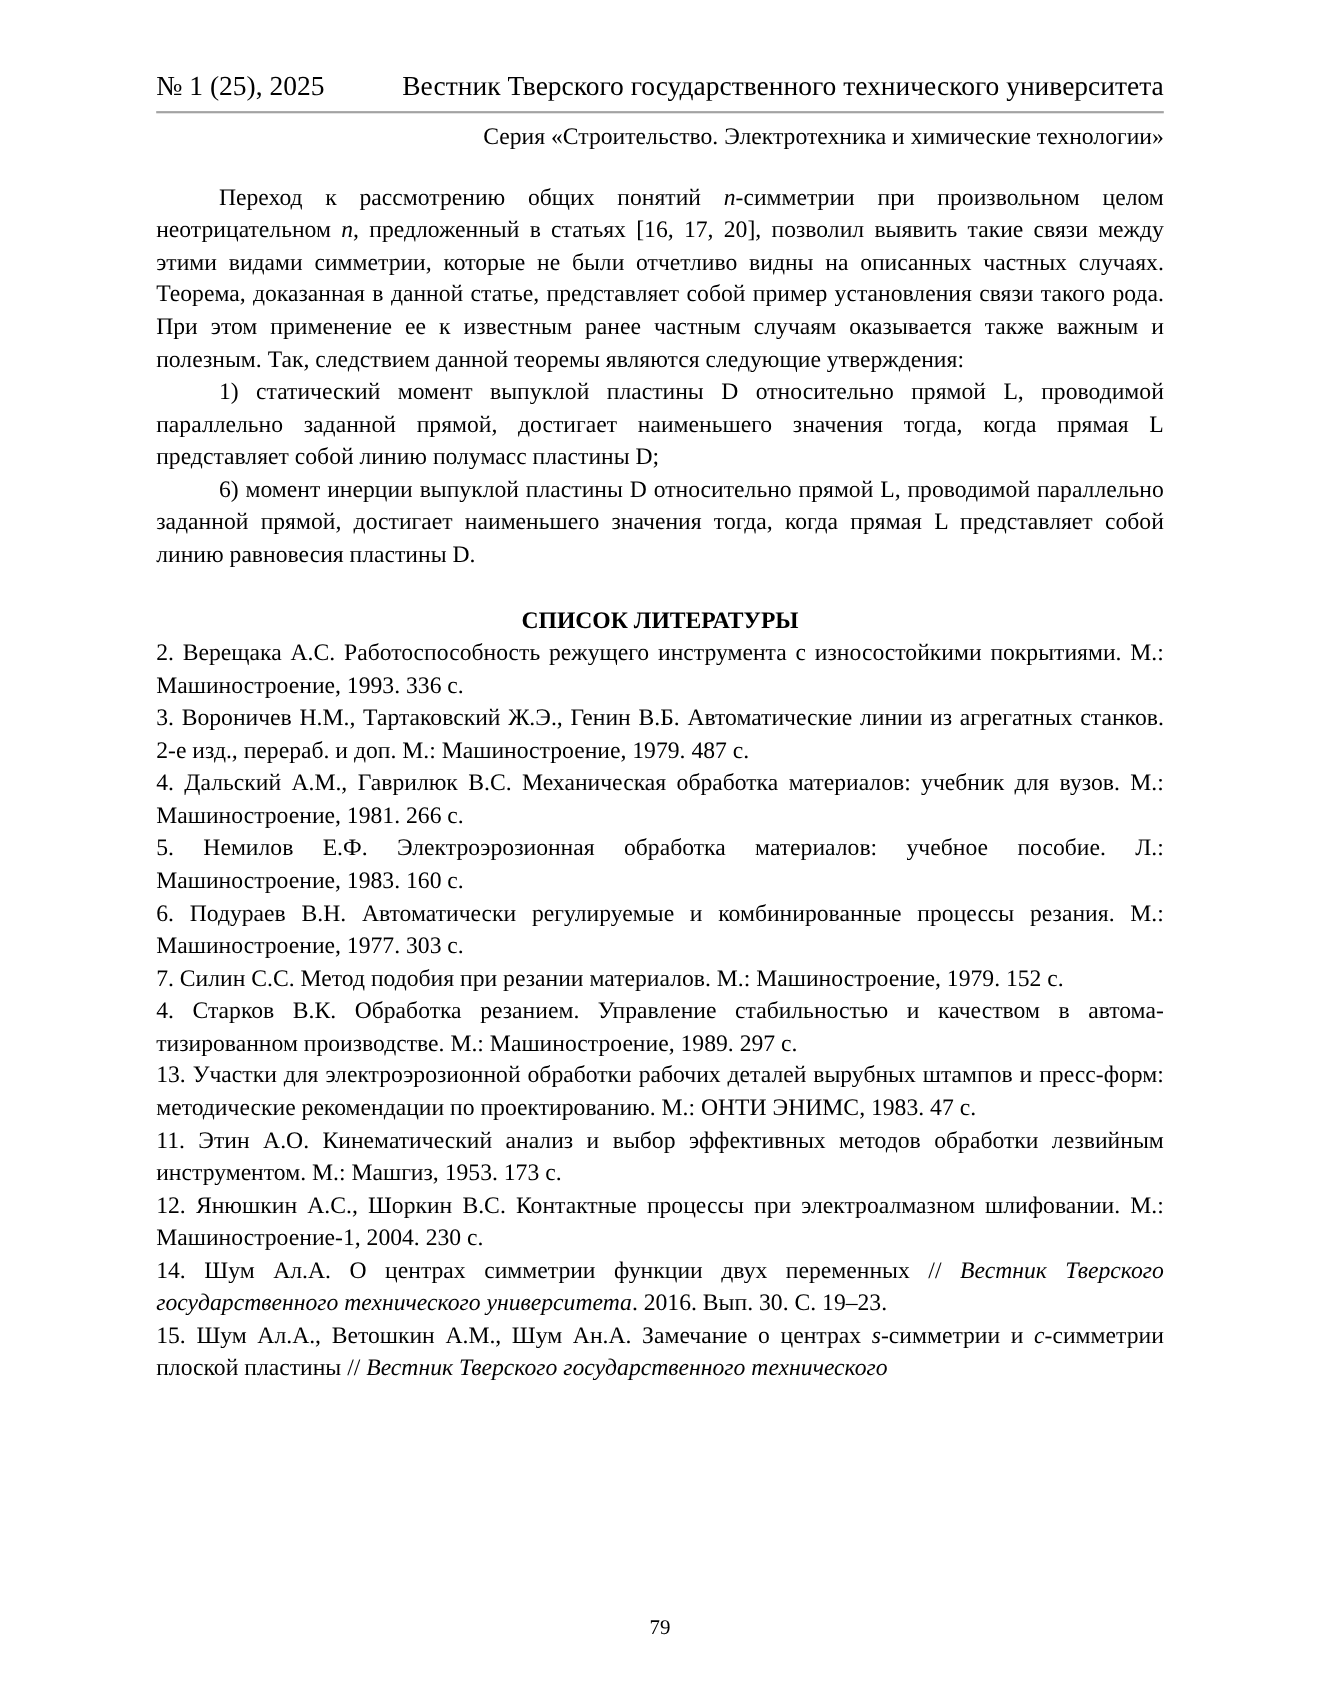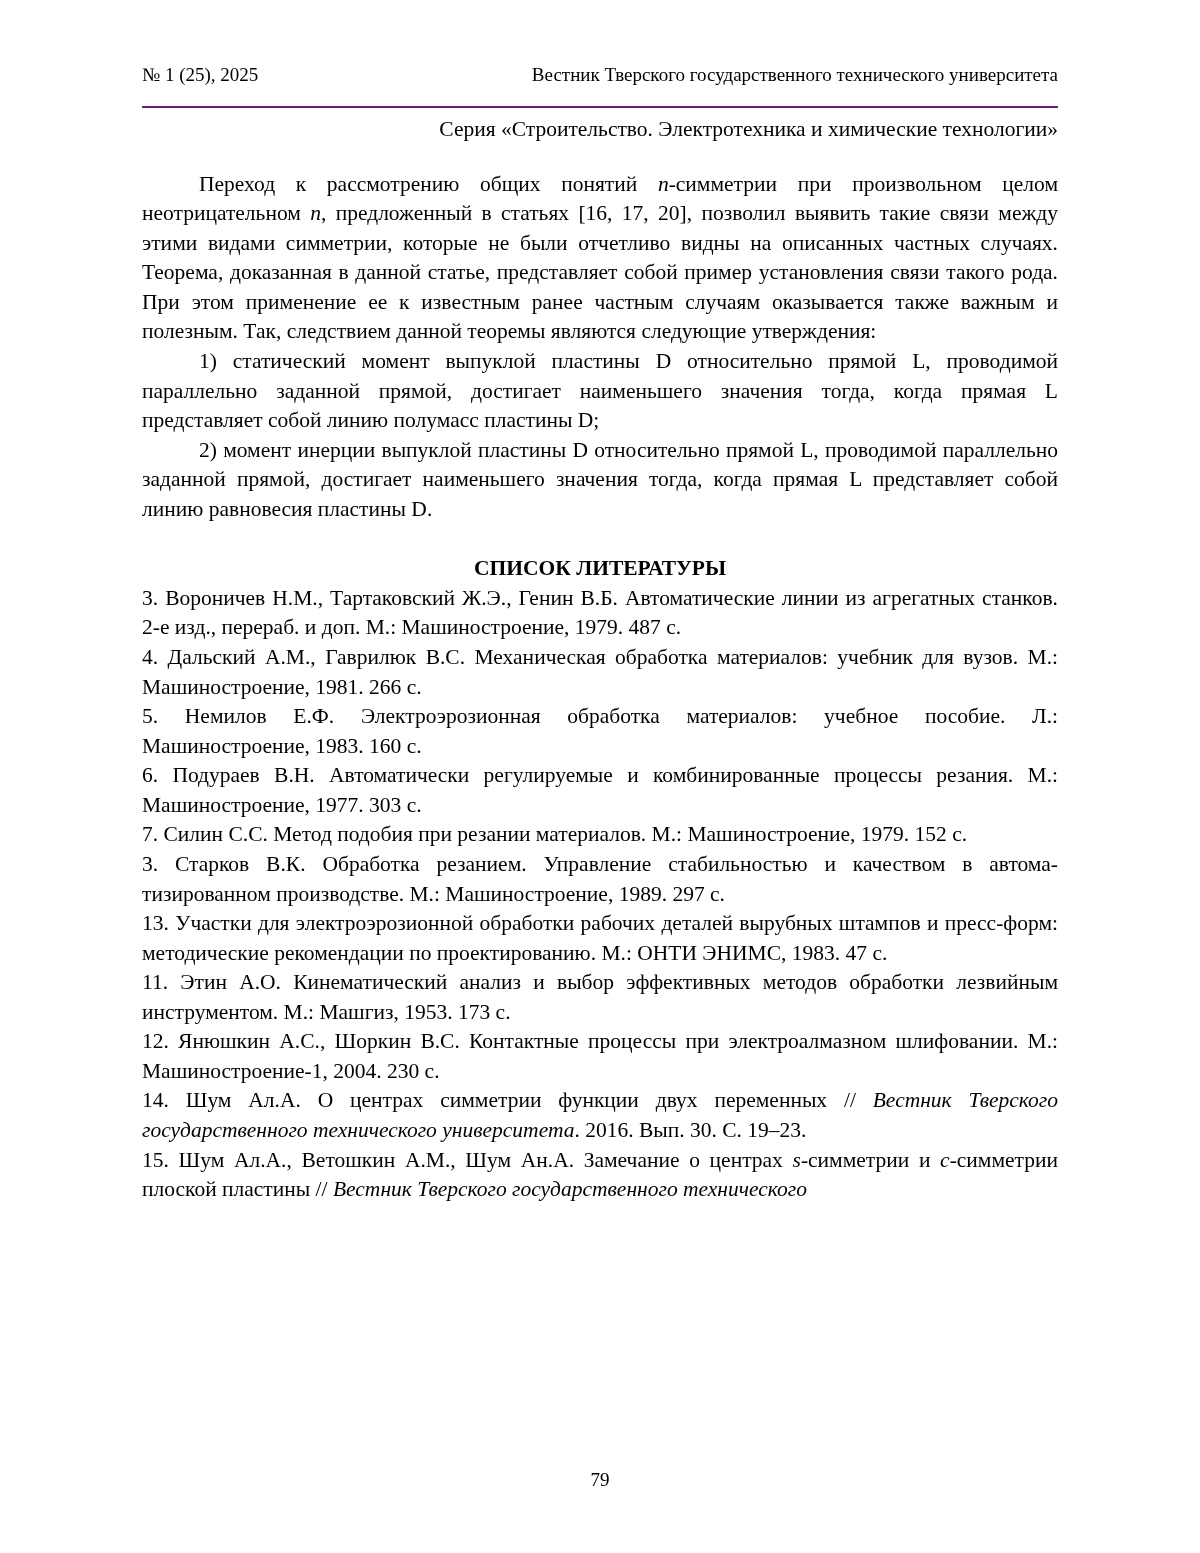--- a/index.html
+++ b/index.html
@@ -12,24 +12,24 @@
     font-family: "Liberation Serif", "DejaVu Serif", serif;
     position: relative;
     overflow: hidden;
   }
   .page { padding: 64px 142px 0 142px; }
 
   .header-row {
     display: flex;
     justify-content: space-between;
     align-items: baseline;
-    font-size: 19px;
+    font-size: 25px;
     line-height: 1.2;
-    padding-bottom: 19px;
-    border-bottom: 2px solid #701a75;
+    padding-bottom: 7px;
+    border-bottom: 2px solid #a3a3a3;
   }
   .issue { white-space: nowrap; }
   .journal { white-space: nowrap; }
   .series {
     text-align: right;
     font-size: 21.5px;
     line-height: 1.2;
     margin-top: 9px;
   }
 
@@ -72,30 +72,31 @@
     <div class="header-row">
       <span class="issue">№ 1 (25), 2025</span>
       <span class="journal">Вестник Тверского государственного технического университета</span>
     </div>
     <div class="series">Серия «Строительство. Электротехника и химические технологии»</div>
   </header>
 
   <main>
     <p class="indent"><span>Переход к рассмотрению общих понятий </span><span class="it">n</span><span>-симметрии при произвольном целом неотрицательном </span><span class="it">n</span><span>, предложенный в статьях [16, 17, 20], позволил выявить такие связи между этими видами симметрии, которые не были отчетливо видны на описанных частных случаях. Теорема, доказанная в данной статье, представляет собой пример установления связи такого рода. При этом применение ее к известным ранее частным случаям оказывается также важным и полезным. Так, следствием данной теоремы являются следующие утверждения:</span></p>
     <p class="indent">1) статический момент выпуклой пластины D относительно прямой L, проводимой параллельно заданной прямой, достигает наименьшего значения тогда, когда прямая L представляет собой линию полумасс пластины D;</p>
-    <p class="indent">2) момент инерции выпуклой пластины D относительно прямой L, проводимой параллельно заданной прямой, достигает наименьшего значения тогда, когда прямая L представляет собой линию равновесия пластины D.</p>
+    <p class="indent">6) момент инерции выпуклой пластины D относительно прямой L, проводимой параллельно заданной прямой, достигает наименьшего значения тогда, когда прямая L представляет собой линию равновесия пластины D.</p>
 
     <h2 class="ref-heading">СПИСОК ЛИТЕРАТУРЫ</h2>
     <div class="ref-list">
+        <p class="ref-item">2. Верещака А.С. Работоспособность режущего инструмента с износостойкими покрытиями. М.: Машиностроение, 1993. 336 с.</p>
         <p class="ref-item">3. Вороничев Н.М., Тартаковский Ж.Э., Генин В.Б. Автоматические линии из агрегатных станков. 2-е изд., перераб. и доп. М.: Машиностроение, 1979. 487 с.</p>
         <p class="ref-item">4. Дальский А.М., Гаврилюк В.С. Механическая обработка материалов: учебник для вузов. М.: Машиностроение, 1981. 266 с.</p>
         <p class="ref-item">5. Немилов Е.Ф. Электроэрозионная обработка материалов: учебное пособие. Л.: Машиностроение, 1983. 160 с.</p>
         <p class="ref-item">6. Подураев В.Н. Автоматически регулируемые и комбинированные процессы резания. М.: Машиностроение, 1977. 303 с.</p>
         <p class="ref-item">7. Силин С.С. Метод подобия при резании материалов. М.: Машиностроение, 1979. 152 с.</p>
-        <p class="ref-item">3. Старков В.К. Обработка резанием. Управление стабильностью и качеством в автома-тизированном производстве. М.: Машиностроение, 1989. 297 с.</p>
+        <p class="ref-item">4. Старков В.К. Обработка резанием. Управление стабильностью и качеством в автома-тизированном производстве. М.: Машиностроение, 1989. 297 с.</p>
         <p class="ref-item">13. Участки для электроэрозионной обработки рабочих деталей вырубных штампов и пресс-форм: методические рекомендации по проектированию. М.: ОНТИ ЭНИМС, 1983. 47 с.</p>
         <p class="ref-item">11. Этин А.О. Кинематический анализ и выбор эффективных методов обработки лезвийным инструментом. М.: Машгиз, 1953. 173 с.</p>
         <p class="ref-item">12. Янюшкин А.С., Шоркин В.С. Контактные процессы при электроалмазном шлифовании. М.: Машиностроение-1, 2004. 230 с.</p>
         <p class="ref-item"><span>14. Шум Ал.А. О центрах симметрии функции двух переменных // </span><span class="it">Вестник Тверского государственного технического университета</span><span>. 2016. Вып. 30. С. 19–23.</span></p>
         <p class="ref-item"><span>15. Шум Ал.А., Ветошкин А.М., Шум Ан.А. Замечание о центрах </span><span class="it">s</span><span>-симметрии и </span><span class="it">с</span><span>-симметрии плоской пластины // </span><span class="it">Вестник Тверского государственного технического</span></p>
       </div>
   </main>
 
   <footer class="page-footer">
     <span class="page-num">79</span>

